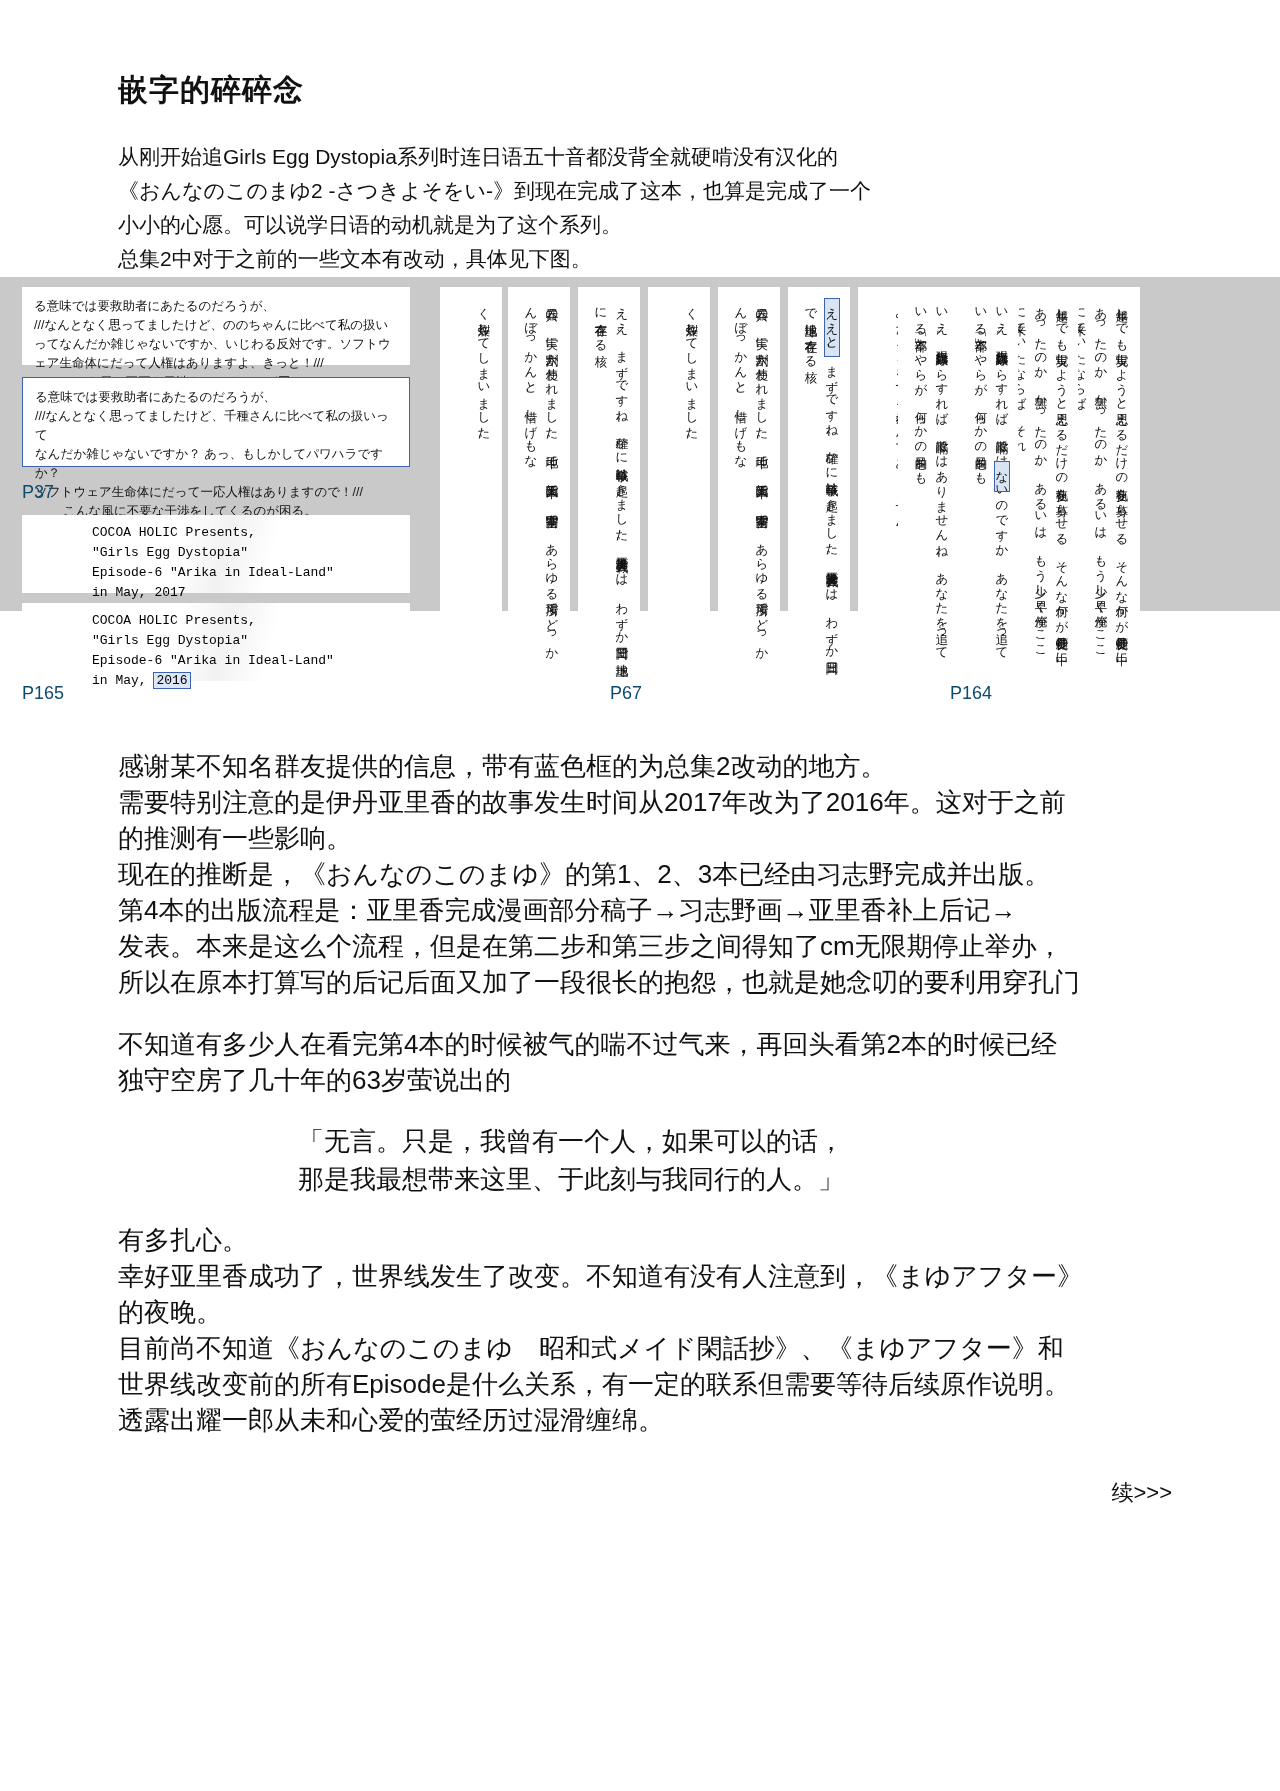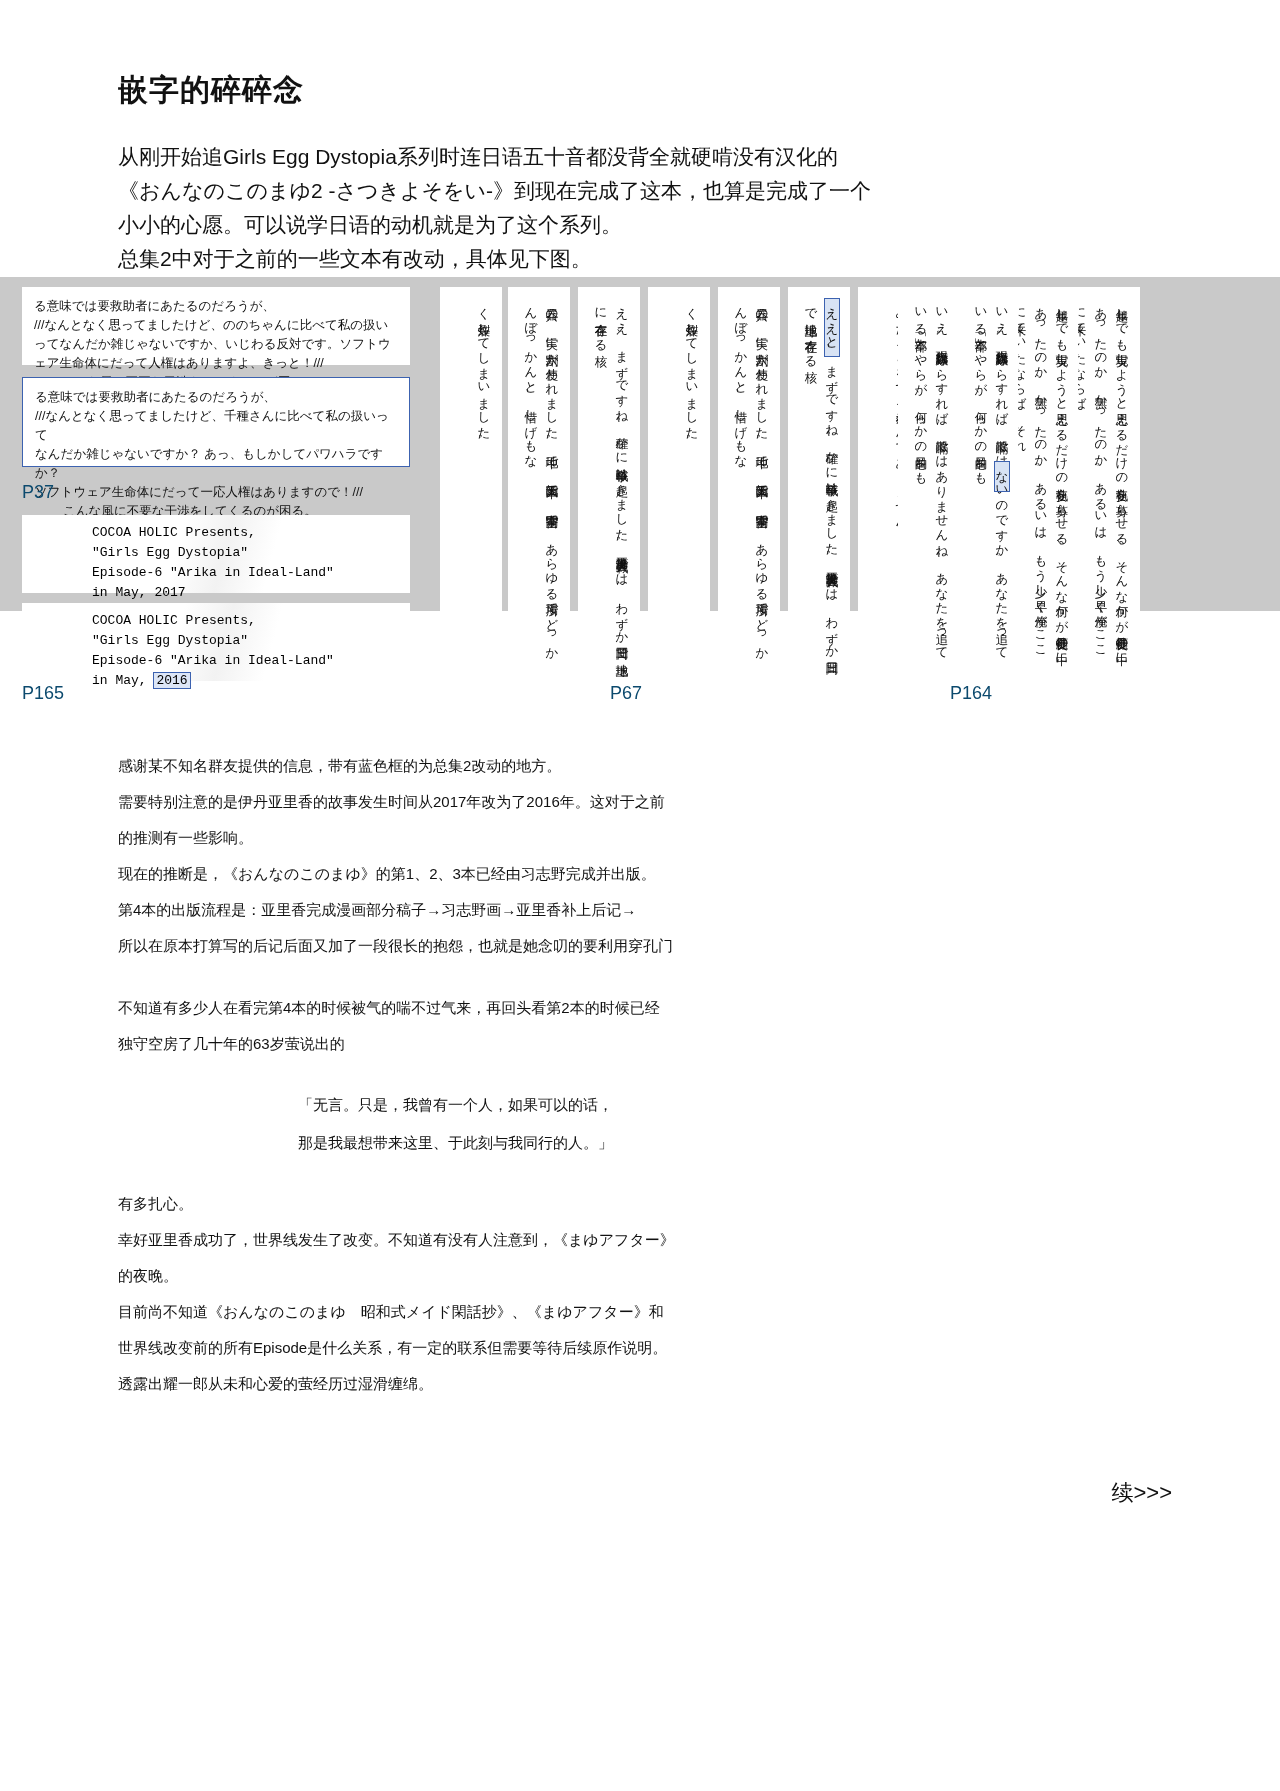--- a/index.html
+++ b/index.html
@@ -137,21 +137,21 @@
 
   .cap-p67 { left: 610px; top: 406px; width: 120px; }
   .cap-p164 { left: 950px; top: 406px; width: 120px; }
 
   
   .body-text {
     position: absolute;
     left: 118px;
     top: 748px;
     width: 1060px;
-    font-size: 15px;
+    font-size: 26px;
     line-height: 36px;
     color: #111;
   }
   .body-text p { margin: 0 0 0 0; }
   .body-text .gap { height: 26px; }
   .quote {
     margin: 24px 0 24px 0;
     padding-left: 180px;
     line-height: 38px;
   }
@@ -238,20 +238,21 @@
 
     <div class="panel-caption cap-p164">P164</div>
   </div>
 
   <div class="body-text">
     <p>感谢某不知名群友提供的信息，带有蓝色框的为总集2改动的地方。</p>
     <p>需要特别注意的是伊丹亚里香的故事发生时间从2017年改为了2016年。这对于之前</p>
     <p>的推测有一些影响。</p>
     <p>现在的推断是，《おんなのこのまゆ》的第1、2、3本已经由习志野完成并出版。</p>
     <p>第4本的出版流程是：亚里香完成漫画部分稿子→习志野画→亚里香补上后记→</p>
+    <p>发表。本来是这么个流程，但是在第二步和第三步之间得知了cm无限期停止举办，</p>
     <p>所以在原本打算写的后记后面又加了一段很长的抱怨，也就是她念叨的要利用穿孔门</p>
     <div class="gap"></div>
     <p>不知道有多少人在看完第4本的时候被气的喘不过气来，再回头看第2本的时候已经</p>
     <p>独守空房了几十年的63岁萤说出的</p>
     <div class="quote">
       <p>「无言。只是，我曾有一个人，如果可以的话，</p>
       <p>那是我最想带来这里、于此刻与我同行的人。」</p>
     </div>
     <p>有多扎心。</p>
     <p>幸好亚里香成功了，世界线发生了改变。不知道有没有人注意到，《まゆアフター》</p>

